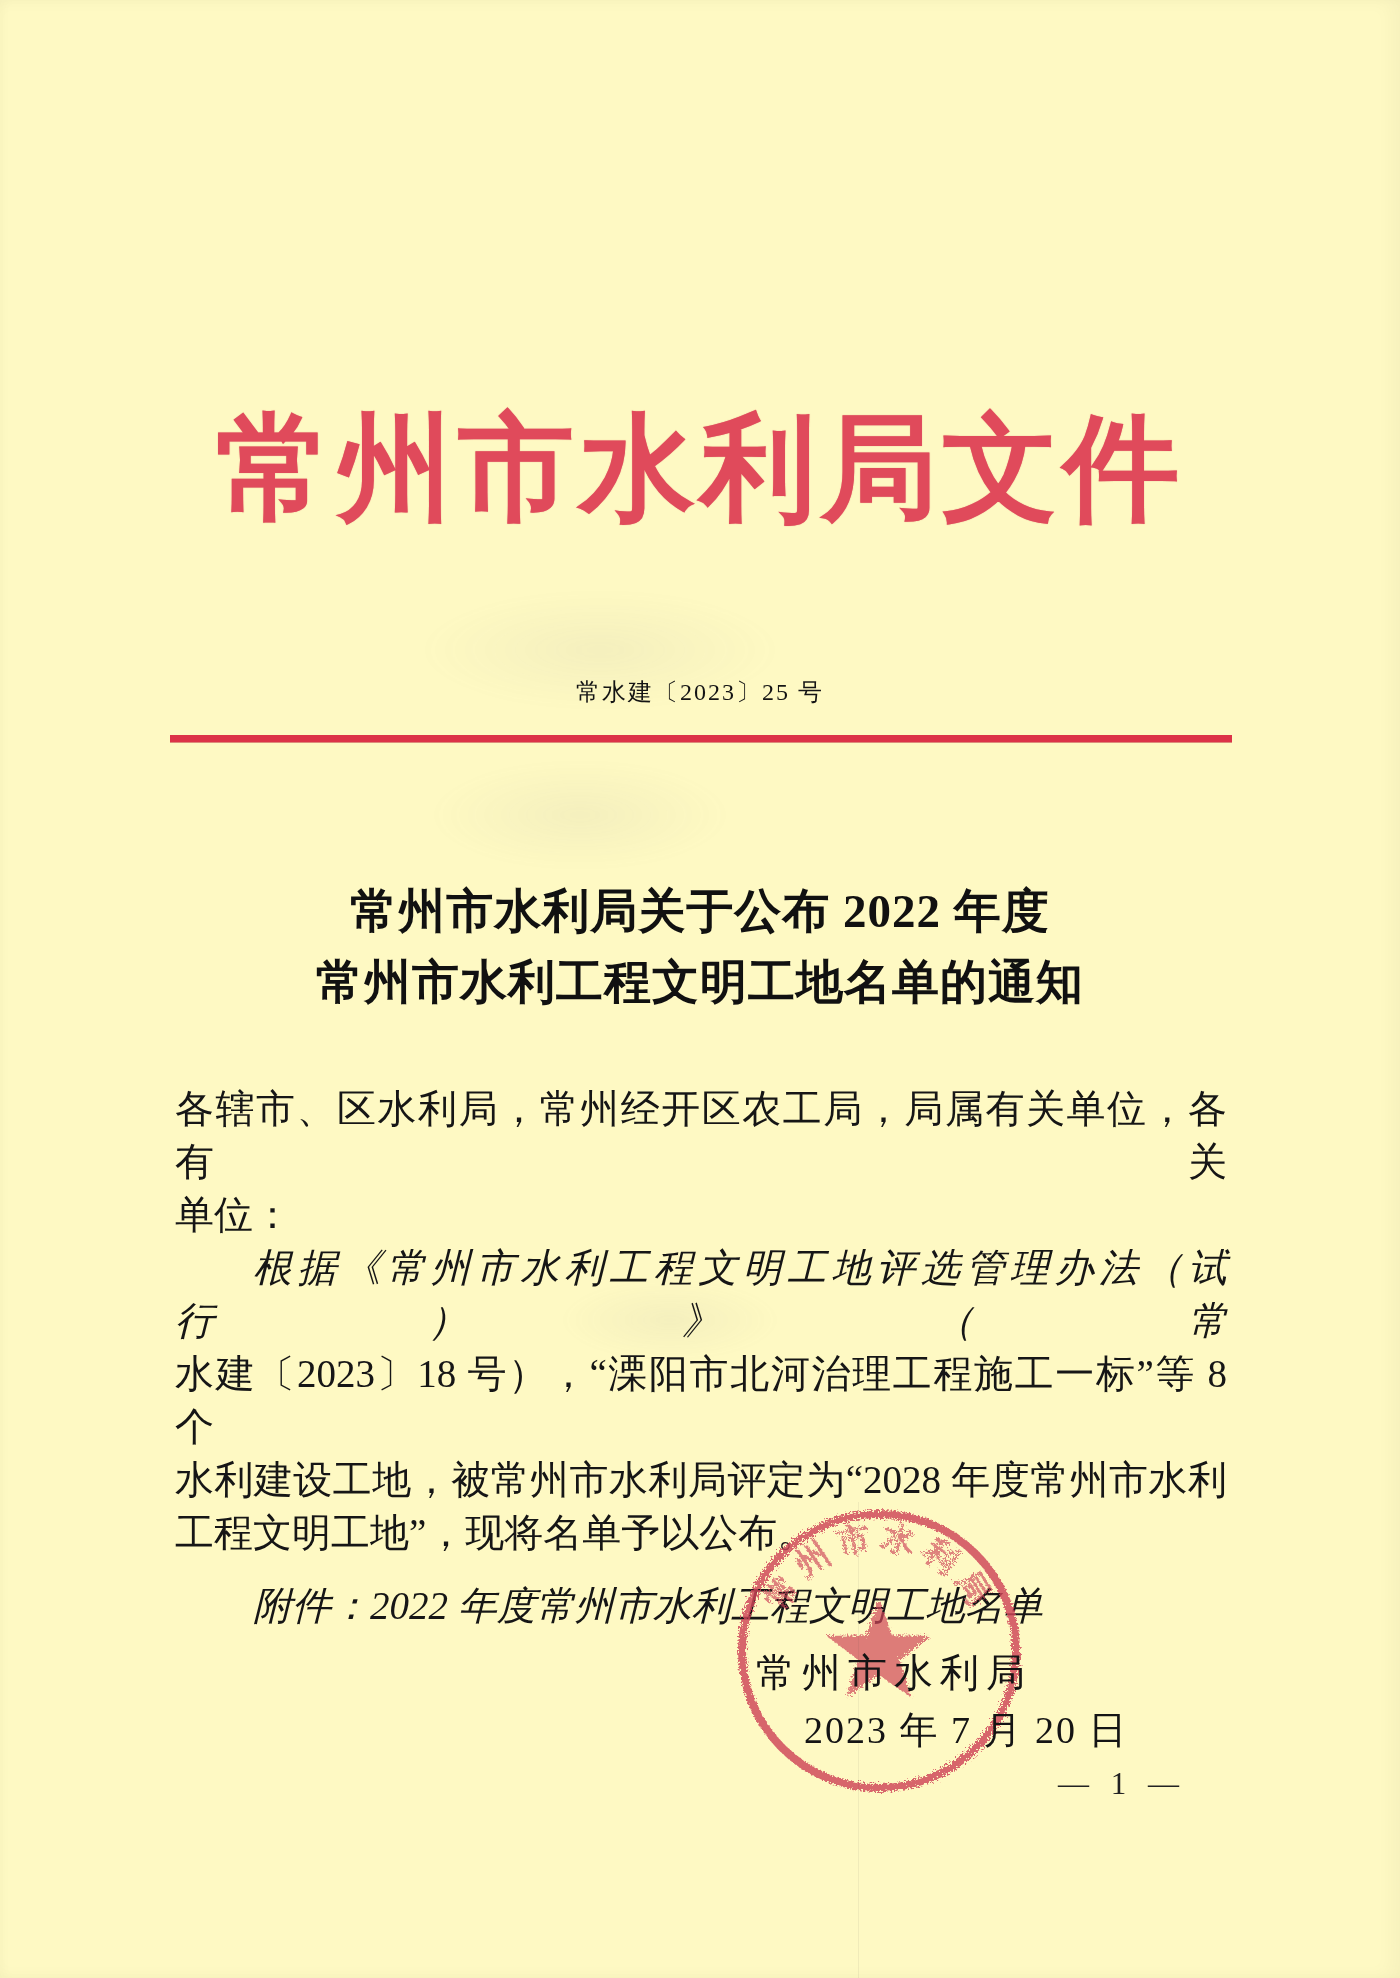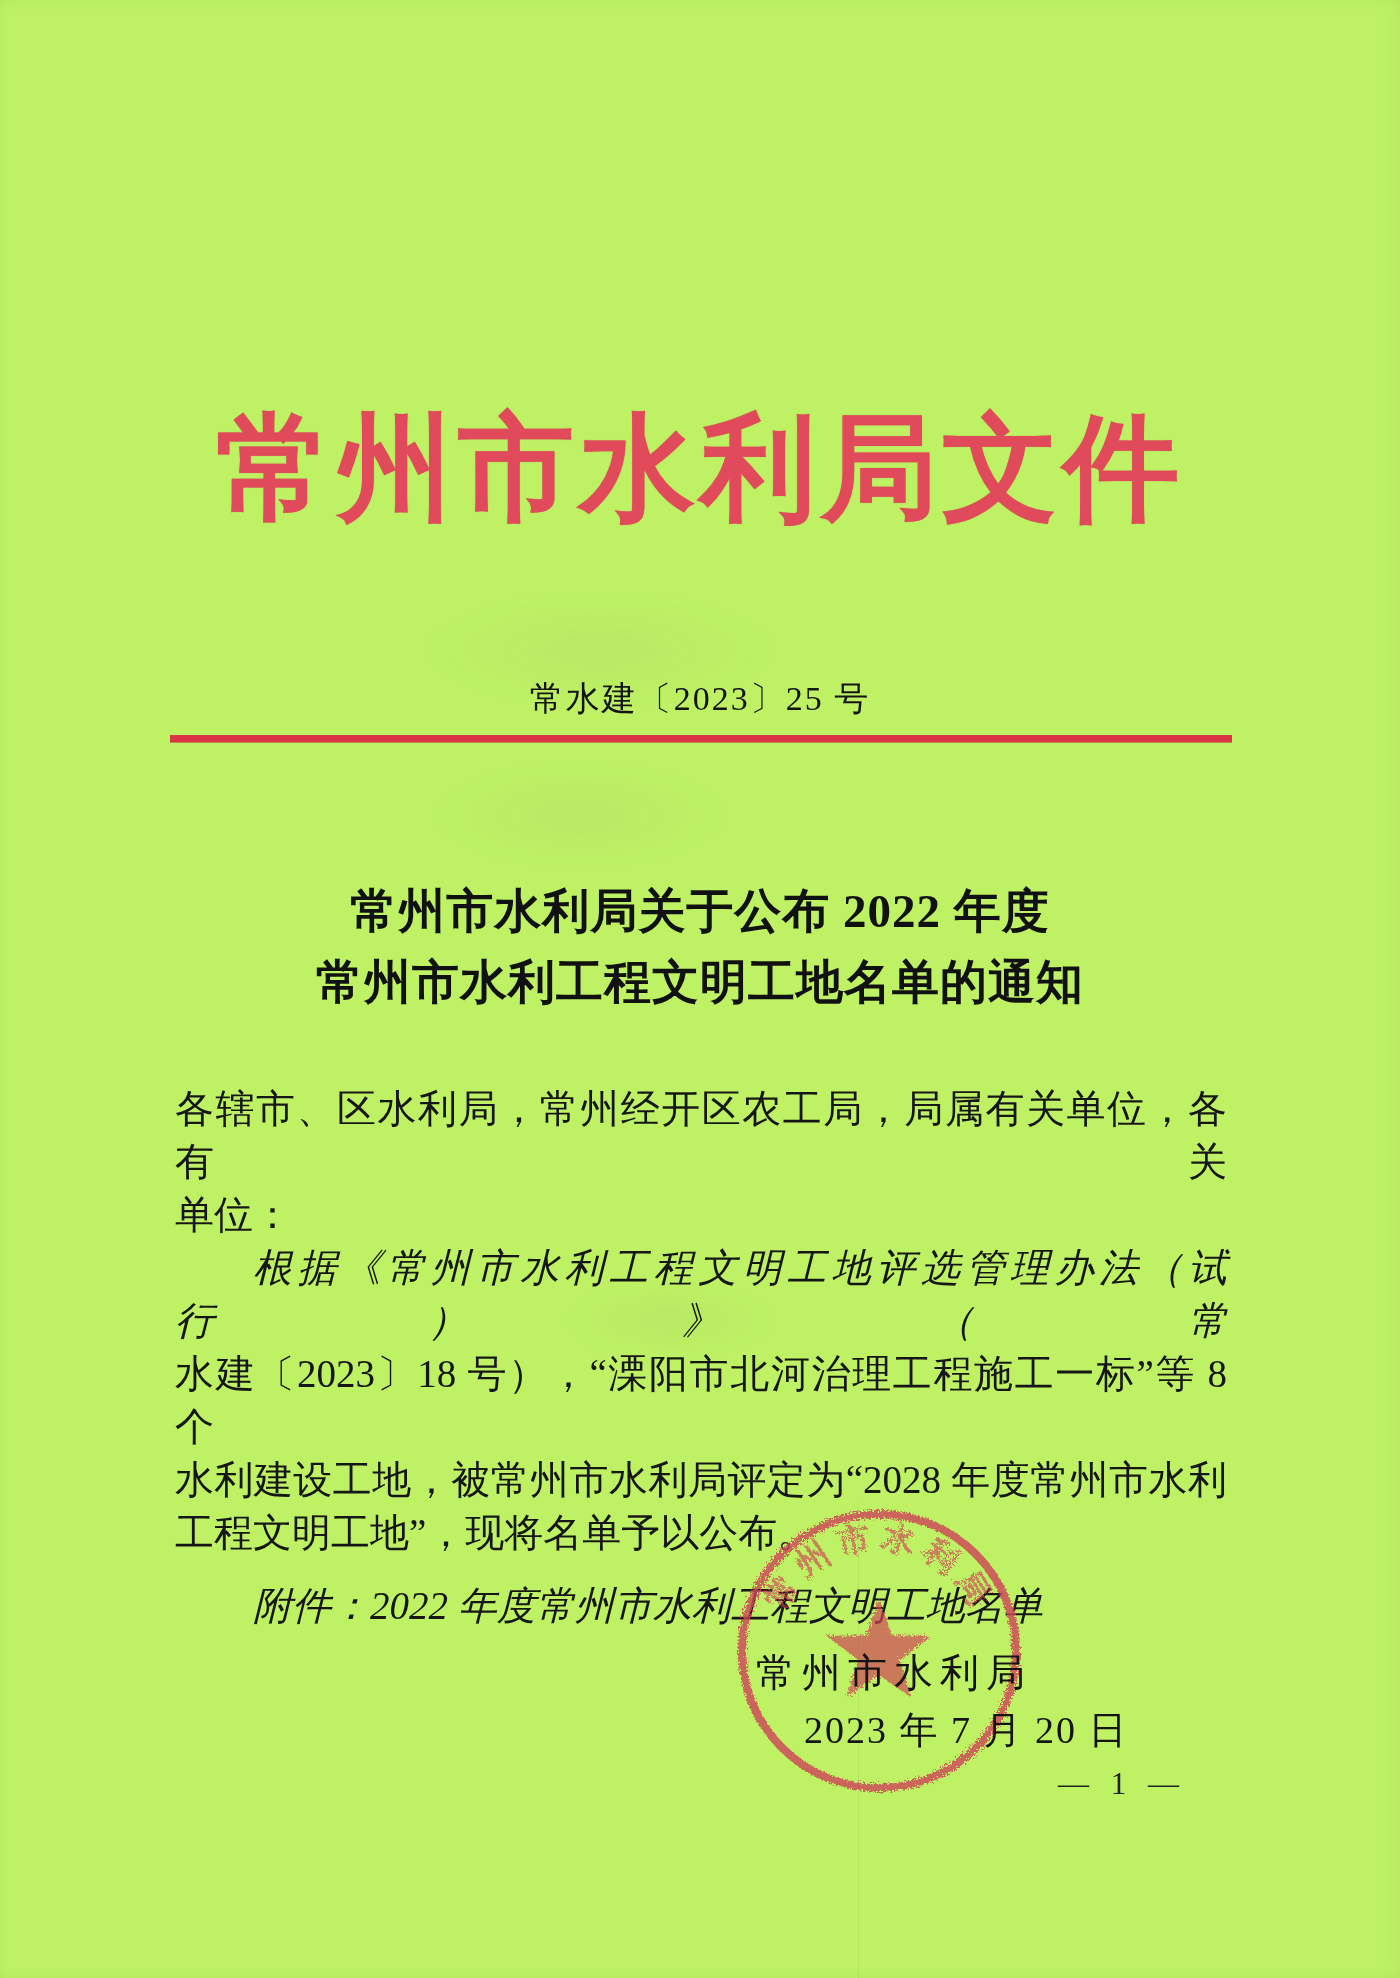--- a/index.html
+++ b/index.html
@@ -6,39 +6,39 @@
   body{
     width:1400px;height:1978px;
     background:#f4f4f2;
     font-family:"Liberation Serif","DejaVu Serif",serif;
     color:#1c1c1c;
     position:relative;
     overflow:hidden;
   }
   .page{
     position:absolute;left:0;top:0;width:1400px;height:1978px;
-    background:#bef264;
+    background:#fef9c3;
     box-shadow:inset -8px 0 18px rgba(0,0,0,0.035), inset 4px 0 10px rgba(0,0,0,0.02);
   }
   
   .letterhead{
     position:absolute;top:392px;left:0;width:1400px;
     text-align:center;
     font-size:116px;font-weight:bold;
     letter-spacing:5px;
     color:#e04a5b;
     text-shadow:0 0 1px rgba(200,40,60,0.55);
     line-height:155px;
     white-space:nowrap;
   }
   
   .doc-number{
     position:absolute;top:676px;left:0;width:1400px;
     text-align:center;
-    font-size:34px;
+    font-size:24px;
     letter-spacing:2px;
     color:#141414;
     white-space:nowrap;
   }
   
   .red-rule{
     position:absolute;top:735px;left:170px;width:1062px;height:7px;
     background:#dc3347;
     box-shadow:0 1px 0 rgba(190,30,50,0.5);
   }

